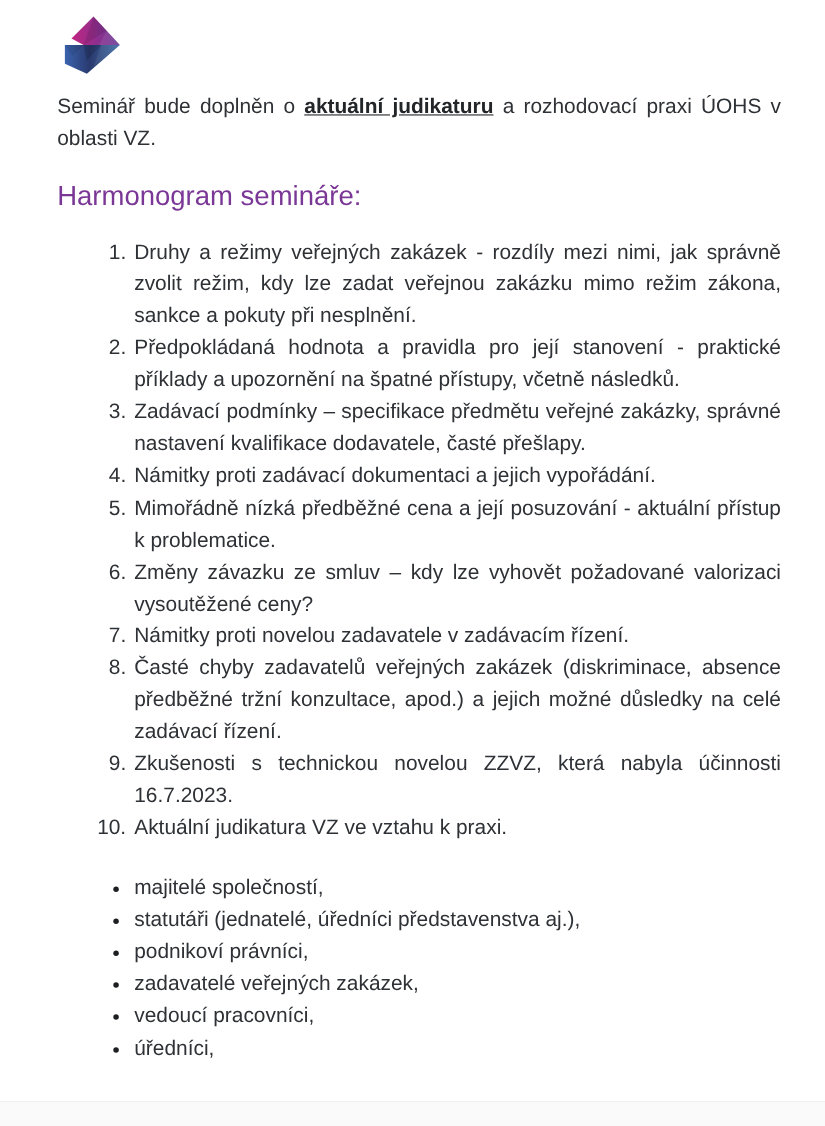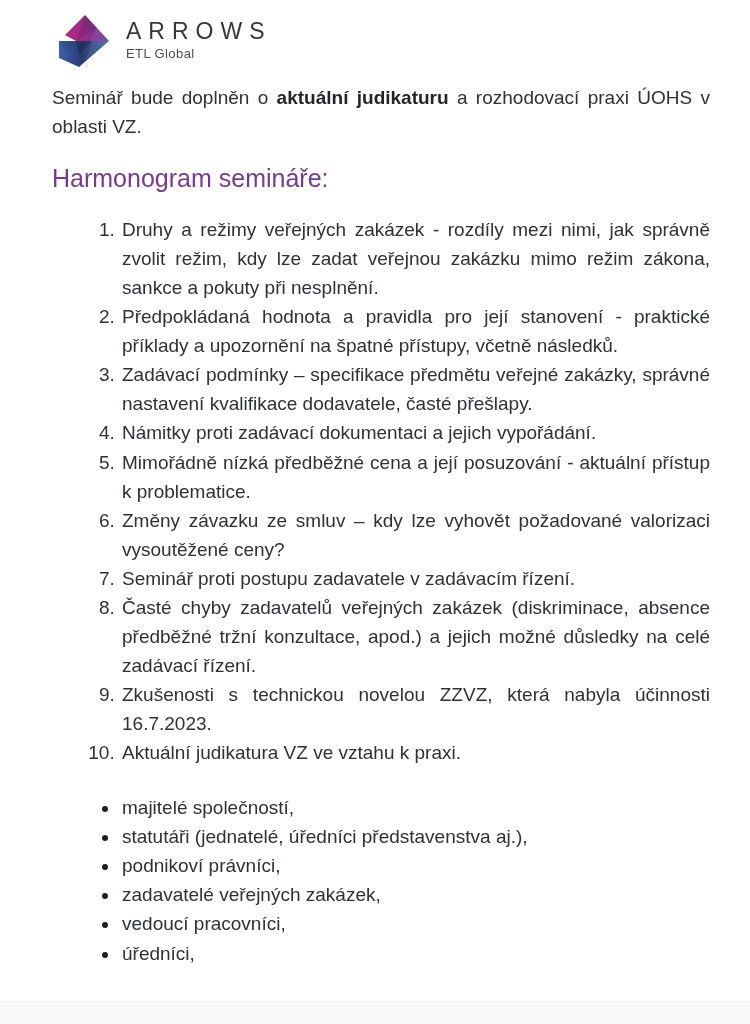--- a/index.html
+++ b/index.html
@@ -49,21 +49,21 @@
     letter-spacing: 0.4px;
     margin-top: 2px;
   }
   
   .intro {
     margin: 14px 0 0 0;
     font-size: 19px;
     line-height: 1.5;
     text-align: justify;
   }
-  .intro strong { font-weight: 700; color: #232629; }
+  .intro strong { font-weight: 700; color: #232629; text-decoration: underline; }
   
   .section-heading {
     color: #7a3796;
     font-size: 25px;
     font-weight: 400;
     margin: 22px 0 0 0;
     line-height: 1.2;
   }
   .section-heading.second { margin-top: 30px; }
   
@@ -119,38 +119,34 @@
         </defs>
         <polygon points="13,24 33,4 57,30 24,30" fill="url(#gTop)"></polygon>
         <polygon points="7,30 57,30 27,56 7,47" fill="url(#gBot)"></polygon>
         <polygon points="33,4 45,17 24,30" fill="#000000" opacity="0.10"></polygon>
         <polygon points="45,17 57,30 38,30" fill="#ffffff" opacity="0.08"></polygon>
         <polygon points="24,30 40,30 27,44" fill="#000000" opacity="0.16"></polygon>
         <polygon points="40,30 57,30 33,50" fill="#ffffff" opacity="0.07"></polygon>
         <polygon points="7,30 24,30 14,40" fill="#000000" opacity="0.08"></polygon>
       </svg>
     </span>
-    <div class="logo-text">
-      <div class="brand">ARROWS</div>
-      <div class="brand-sub">ETL Global</div>
-    </div>
   </header>
 
   <p class="intro"><span>Seminář bude doplněn o </span><strong>aktuální judikaturu</strong><span> a rozhodovací praxi ÚOHS v oblasti VZ.</span></p>
 
   <h2 class="section-heading">Harmonogram semináře:</h2>
 
   <ol class="schedule-list">
     <li>Druhy a režimy veřejných zakázek - rozdíly mezi nimi, jak správně zvolit režim, kdy lze zadat veřejnou zakázku mimo režim zákona, sankce a pokuty při nesplnění.</li>
     <li>Předpokládaná hodnota a pravidla pro její stanovení - praktické příklady a upozornění na špatné přístupy, včetně následků.</li>
     <li>Zadávací podmínky – specifikace předmětu veřejné zakázky, správné nastavení kvalifikace dodavatele, časté přešlapy.</li>
     <li>Námitky proti zadávací dokumentaci a jejich vypořádání.</li>
     <li>Mimořádně nízká předběžné cena a její posuzování - aktuální přístup k problematice.</li>
     <li>Změny závazku ze smluv – kdy lze vyhovět požadované valorizaci vysoutěžené ceny?</li>
-    <li>Seminář proti postupu zadavatele v zadávacím řízení.</li>
+    <li>Námitky proti novelou zadavatele v zadávacím řízení.</li>
     <li>Časté chyby zadavatelů veřejných zakázek (diskriminace, absence předběžné tržní konzultace, apod.) a jejich možné důsledky na celé zadávací řízení.</li>
     <li>Zkušenosti s technickou novelou ZZVZ, která nabyla účinnosti 16.7.2023.</li>
     <li>Aktuální judikatura VZ ve vztahu k praxi.</li>
   </ol>
 
 
   <ul class="audience-list">
     <li>majitelé společností,</li>
     <li>statutáři (jednatelé, úředníci představenstva aj.),</li>
     <li>podnikoví právníci,</li>

